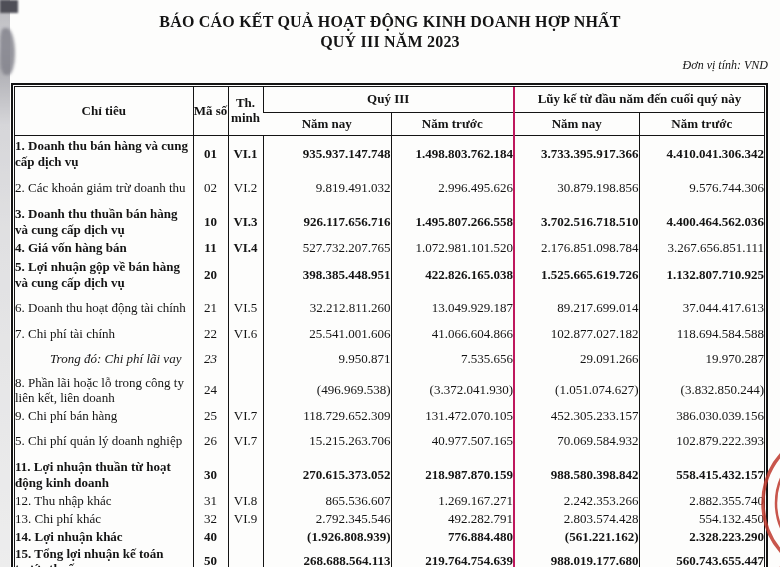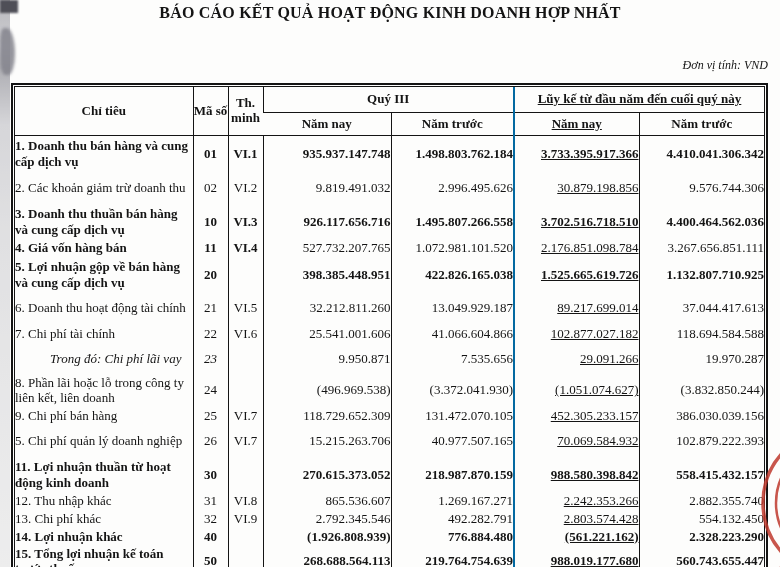--- a/index.html
+++ b/index.html
@@ -12,21 +12,21 @@
     position: relative;
     overflow: hidden;
     background: #fdfdfc;
     font-family: "Liberation Serif", "DejaVu Serif", serif;
     color: #141414;
   }
 
   
   .title {
     position: absolute;
-    top: 3px;
+    top: 12px;
     left: 0;
     width: 780px;
     text-align: center;
     font-weight: bold;
     font-size: 16px;
     line-height: 1.25;
     letter-spacing: .2px;
   }
   .unit {
     position: absolute;
@@ -72,21 +72,21 @@
   thead th:first-child { border-left: none; }
   thead tr.group-row th { height: 25px; }
   thead tr.sub-row th { height: 22px; }
 
   
   tbody td {
     border-left: 1px solid #141414;
     line-height: 1.18;
   }
   tbody td:first-child { border-left: none; }
-  tbody td.group-start, thead th.group-start { border-left: 2px solid #0369a1; text-decoration: underline; }
+  tbody td.group-start, thead th.group-start { border-left: 2px solid #be185d; }
 
   td.c-label { padding: 1px 2px 1px 3px; text-align: left; }
   td.c-code, td.c-note { text-align: center; }
   td.c-val { text-align: right; padding-right: 7px; }
 
   tr.r-bold td.c-label,
   tr.r-bold td.c-code,
   tr.r-bold td.c-note { font-weight: bold; }
   tr.v-bold td.c-val { font-weight: bold; }
   tr.r-italic td.c-label,
@@ -129,20 +129,21 @@
 </style>
 </head>
 <body>
 
 <div class="scan-strip"></div>
 <div class="scan-mark-top"></div>
 <div class="scan-blob"></div>
 
 <div class="title">
   <div>BÁO CÁO KẾT QUẢ HOẠT ĐỘNG KINH DOANH HỢP NHẤT</div>
+  <div>QUÝ III NĂM 2023</div>
 </div>
 <div class="unit">Đơn vị tính: VND</div>
 
 <div class="table-outer">
   <div class="table-inner">
     <table class="report">
       <colgroup>
         <col style="width:178px">
           <col style="width:35px">
           <col style="width:35px">

